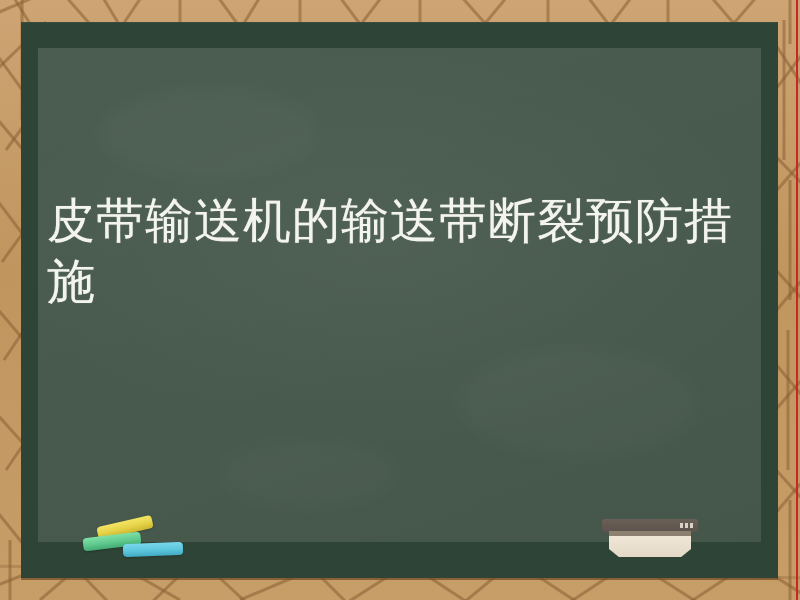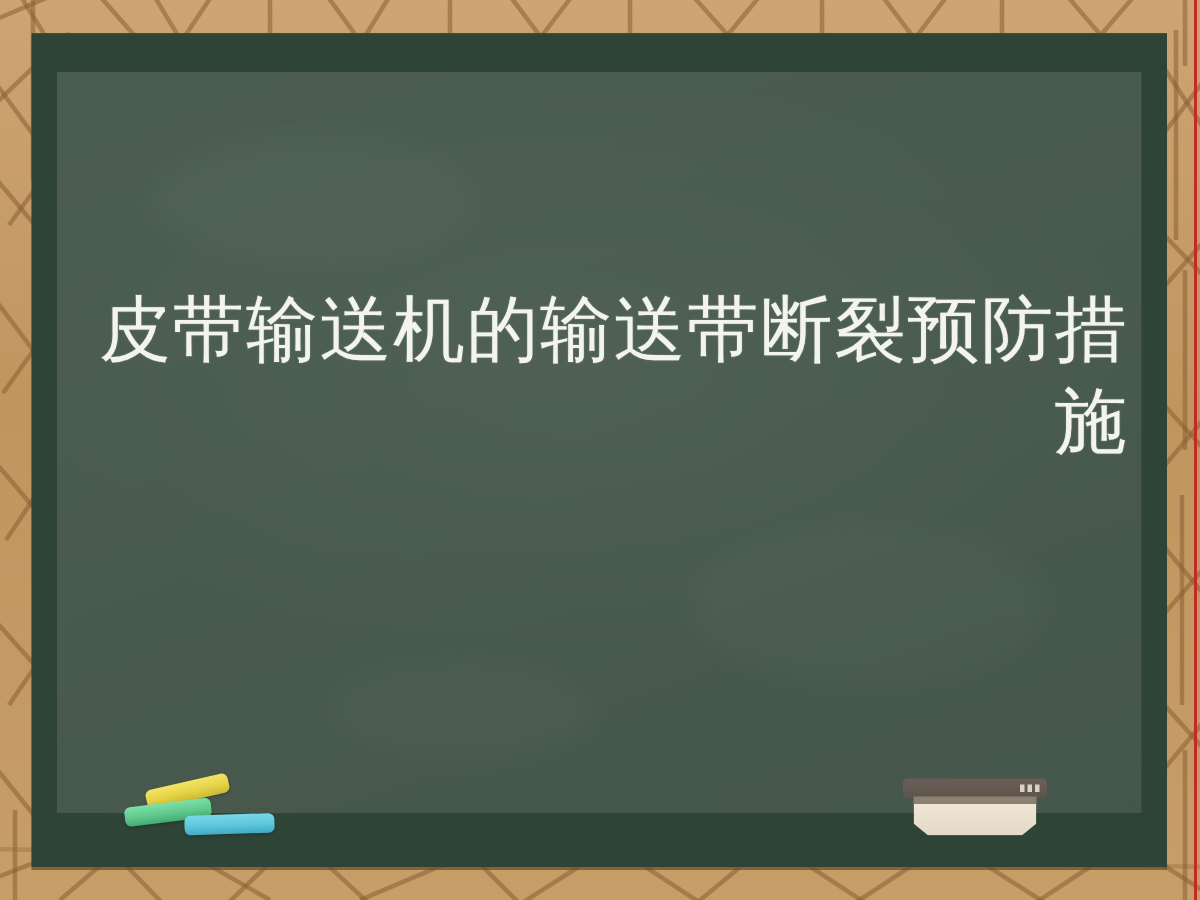--- a/index.html
+++ b/index.html
@@ -73,21 +73,21 @@
     background: rgba(255,255,255,.022);
     filter: blur(9px);
   }
 
   
   .title-wrap {
     position: absolute;
     left: 0;
     right: 0;
     top: 168px;
-    text-align: right;
+    text-align: left;
     padding: 0 26px;
     box-sizing: border-box;
   }
   .title-text {
     display: block;
     font-family: "DejaVu Sans", "Liberation Sans", sans-serif;
     font-size: 48px;
     line-height: 1.28;
     color: #f3f4ee;
     letter-spacing: 1px;

